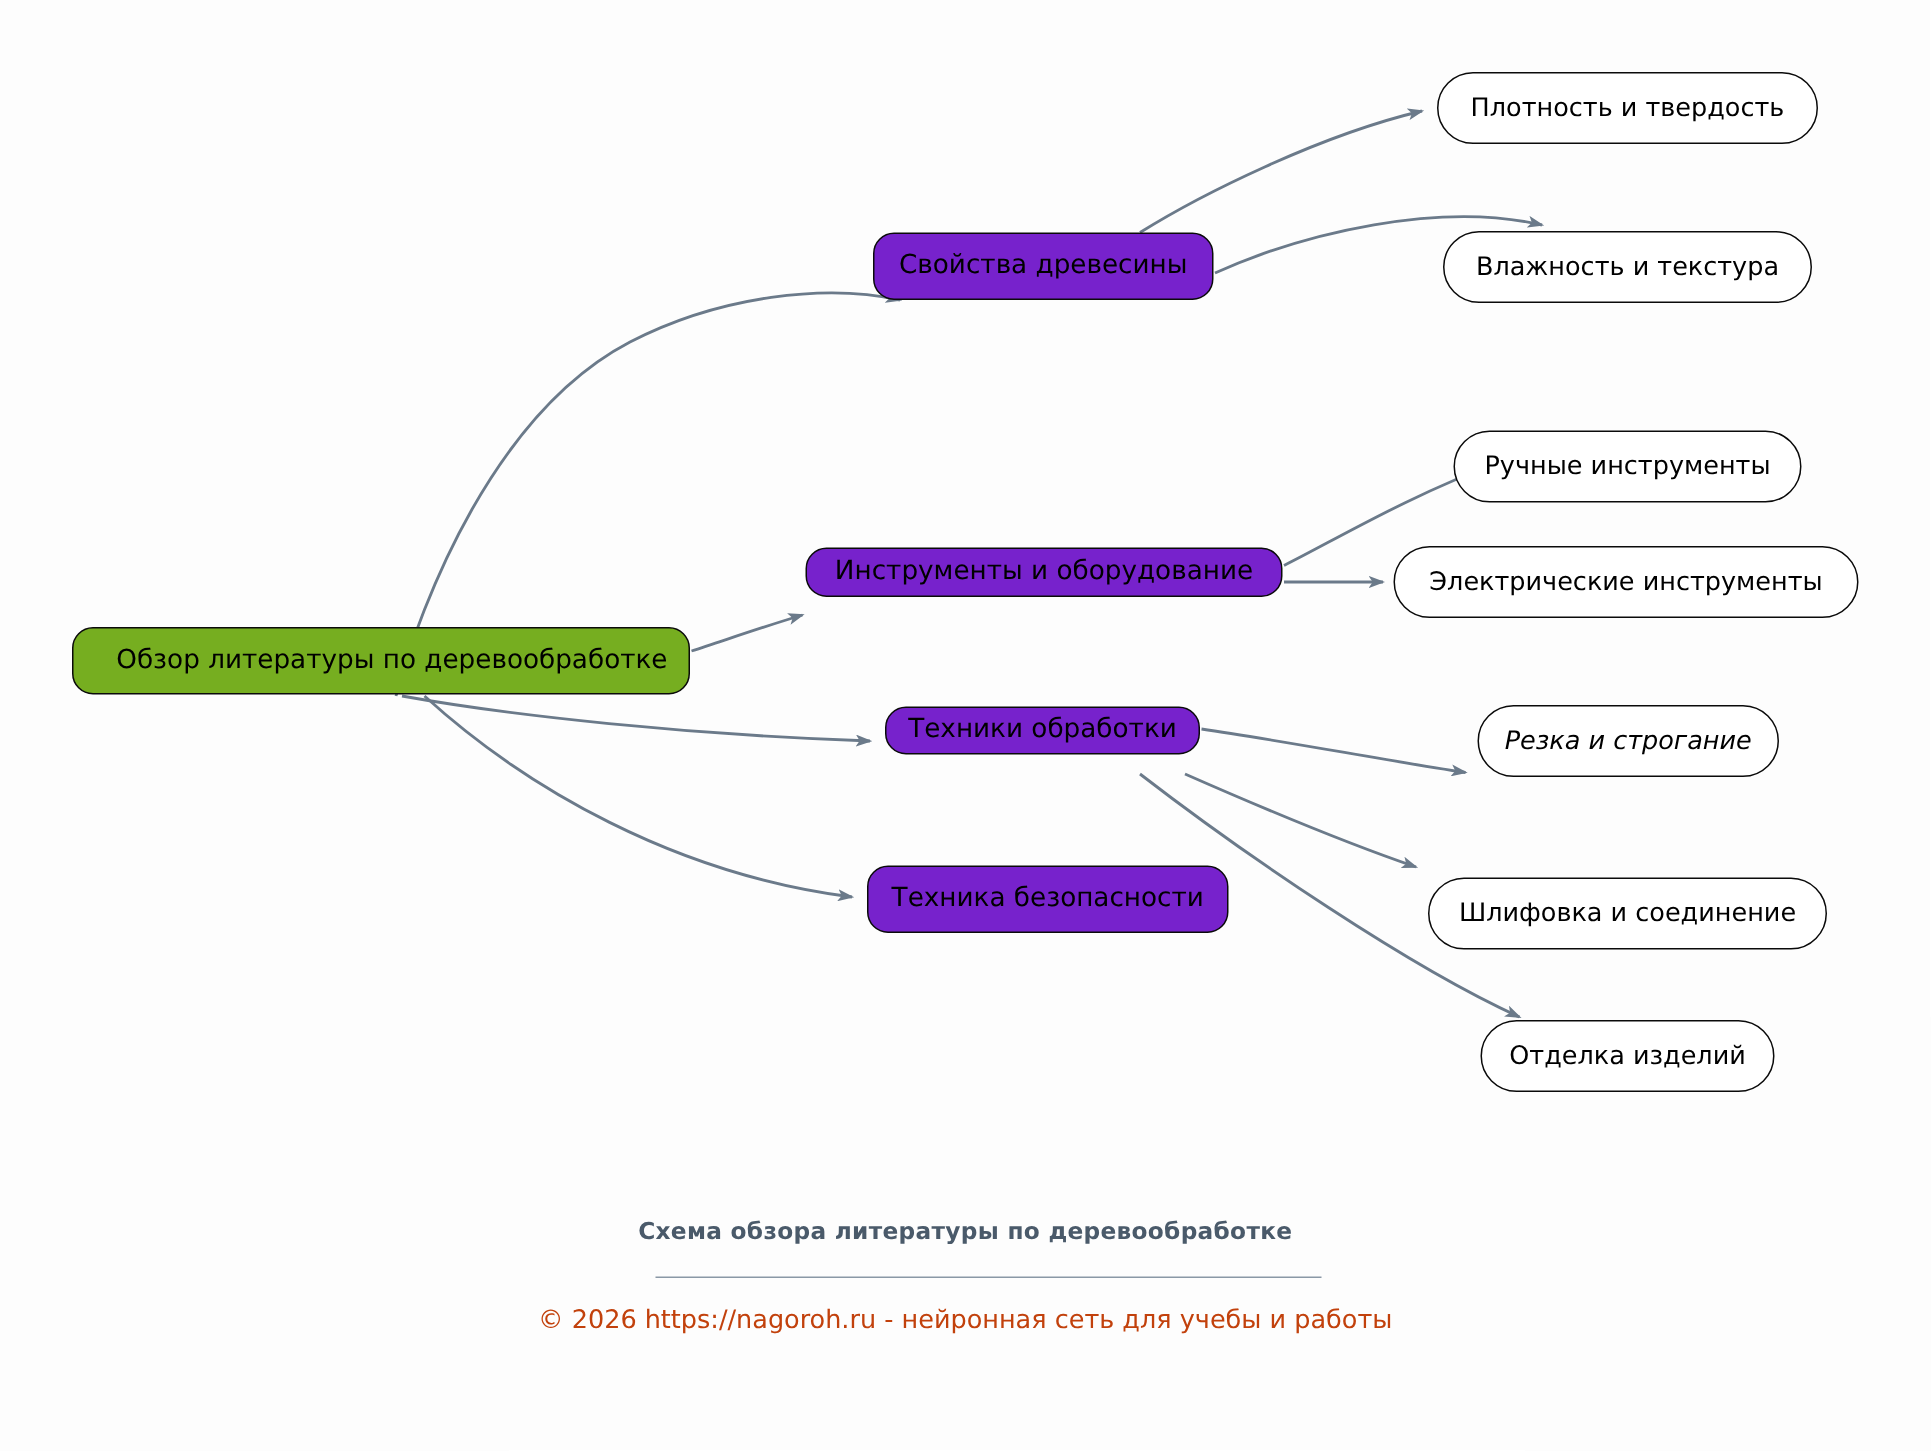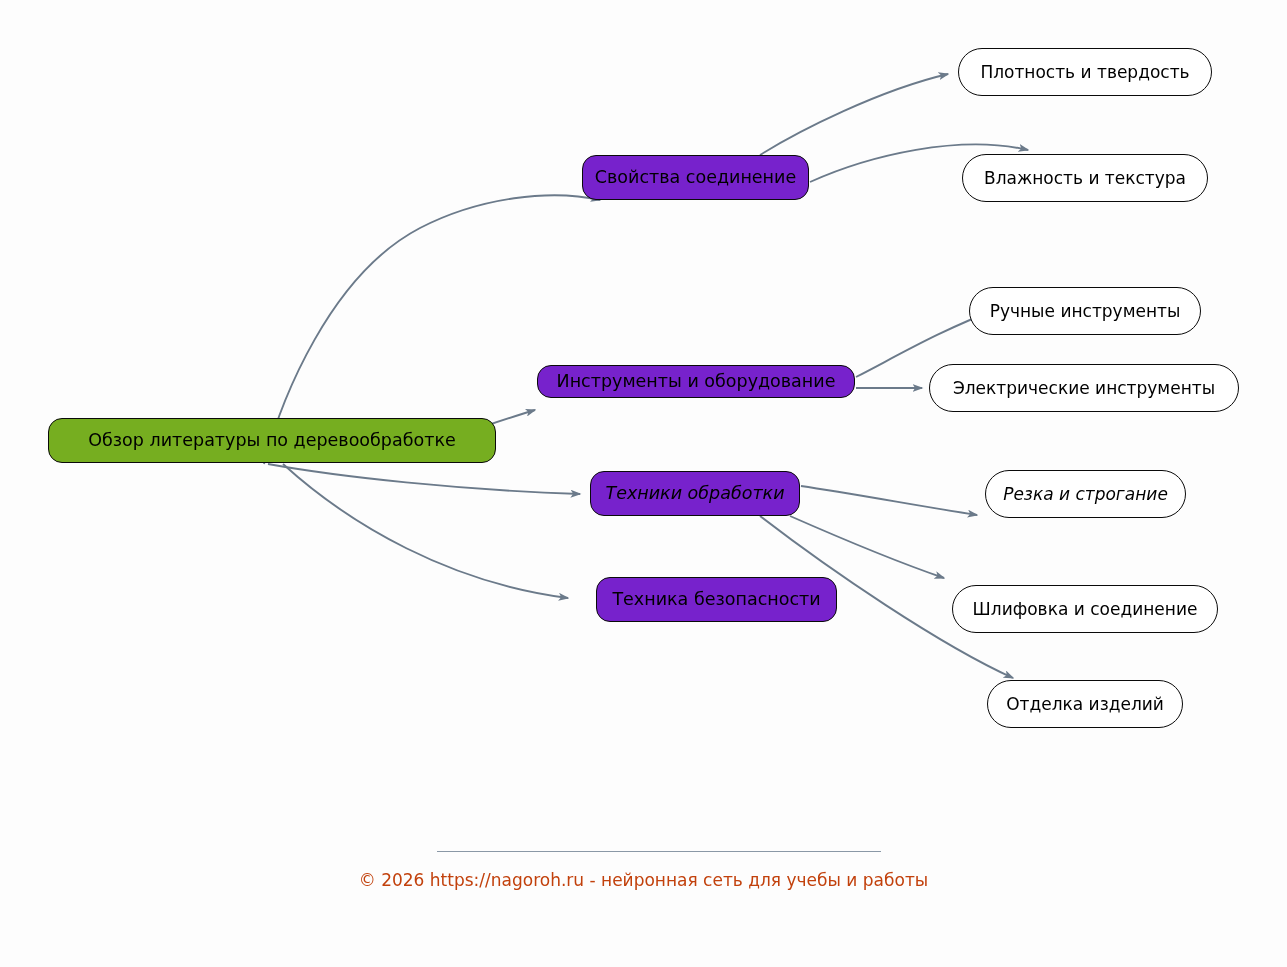--- a/index.html
+++ b/index.html
@@ -102,33 +102,33 @@
         <path d="M 810,182 C 870,155 960,134 1028,150" fill="none" stroke="#6b7a8a" stroke-width="1.9" marker-end="url(#arrowhead)"></path>
         <path d="M 856,377 C 890,360 940,330 1000,308" fill="none" stroke="#6b7a8a" stroke-width="1.9" marker-end="url(#arrowhead)"></path>
         <path d="M 856,388 C 880,388 900,388 922,388" fill="none" stroke="#6b7a8a" stroke-width="1.9" marker-end="url(#arrowhead)"></path>
         <path d="M 801,486 C 850,493 930,508 977,515" fill="none" stroke="#6b7a8a" stroke-width="1.9" marker-end="url(#arrowhead)"></path>
         <path d="M 790,516 C 840,538 900,563 944,578" fill="none" stroke="#6b7a8a" stroke-width="1.9" marker-end="url(#arrowhead)"></path>
         <path d="M 760,516 C 830,570 940,645 1013,678" fill="none" stroke="#6b7a8a" stroke-width="1.9" marker-end="url(#arrowhead)"></path>
       </g>
   </svg>
 
   <div id="nodes-layer">
-      <div class="node root" style="left: 48px; top: 418px; width: 448px; height: 45px;">
+      <div class="node root" style="left: 48px; top: 418px; width: 412px; height: 45px; justify-content: flex-end;">
         <span>Обзор литературы по деревообработке</span>
       </div>
       <div class="node branch" style="left: 582px; top: 155px; width: 227px; height: 45px;">
-        <span>Свойства соединение</span>
+        <span>Свойства древесины</span>
       </div>
       <div class="node branch" style="left: 537px; top: 365px; width: 318px; height: 33px;">
         <span>Инструменты и оборудование</span>
       </div>
-      <div class="node branch" style="left: 590px; top: 471px; width: 210px; height: 45px; font-style: italic;">
+      <div class="node branch" style="left: 590px; top: 471px; width: 210px; height: 32px;">
         <span>Техники обработки</span>
       </div>
-      <div class="node branch" style="left: 596px; top: 577px; width: 241px; height: 45px;">
+      <div class="node branch" style="left: 578px; top: 577px; width: 241px; height: 45px;">
         <span>Техника безопасности</span>
       </div>
       <div class="node leaf" style="left: 958px; top: 48px; width: 254px; height: 48px;">
         <span>Плотность и твердость</span>
       </div>
       <div class="node leaf" style="left: 962px; top: 154px; width: 246px; height: 48px;">
         <span>Влажность и текстура</span>
       </div>
       <div class="node leaf" style="left: 969px; top: 259px; width: 232px; height: 48px; margin-top: 28px;">
         <span>Ручные инструменты</span>
@@ -140,16 +140,17 @@
         <span>Резка и строгание</span>
       </div>
       <div class="node leaf" style="left: 952px; top: 585px; width: 266px; height: 48px;">
         <span>Шлифовка и соединение</span>
       </div>
       <div class="node leaf" style="left: 987px; top: 680px; width: 196px; height: 48px;">
         <span>Отделка изделий</span>
       </div>
     </div>
 
+  <div class="footer footer-title">Схема обзора литературы по деревообработке</div>
   <div class="footer-rule"></div>
   <div class="footer footer-copy">© 2026 https://nagoroh.ru - нейронная сеть для учебы и работы</div>
 
 </div>
 
 </body></html>

